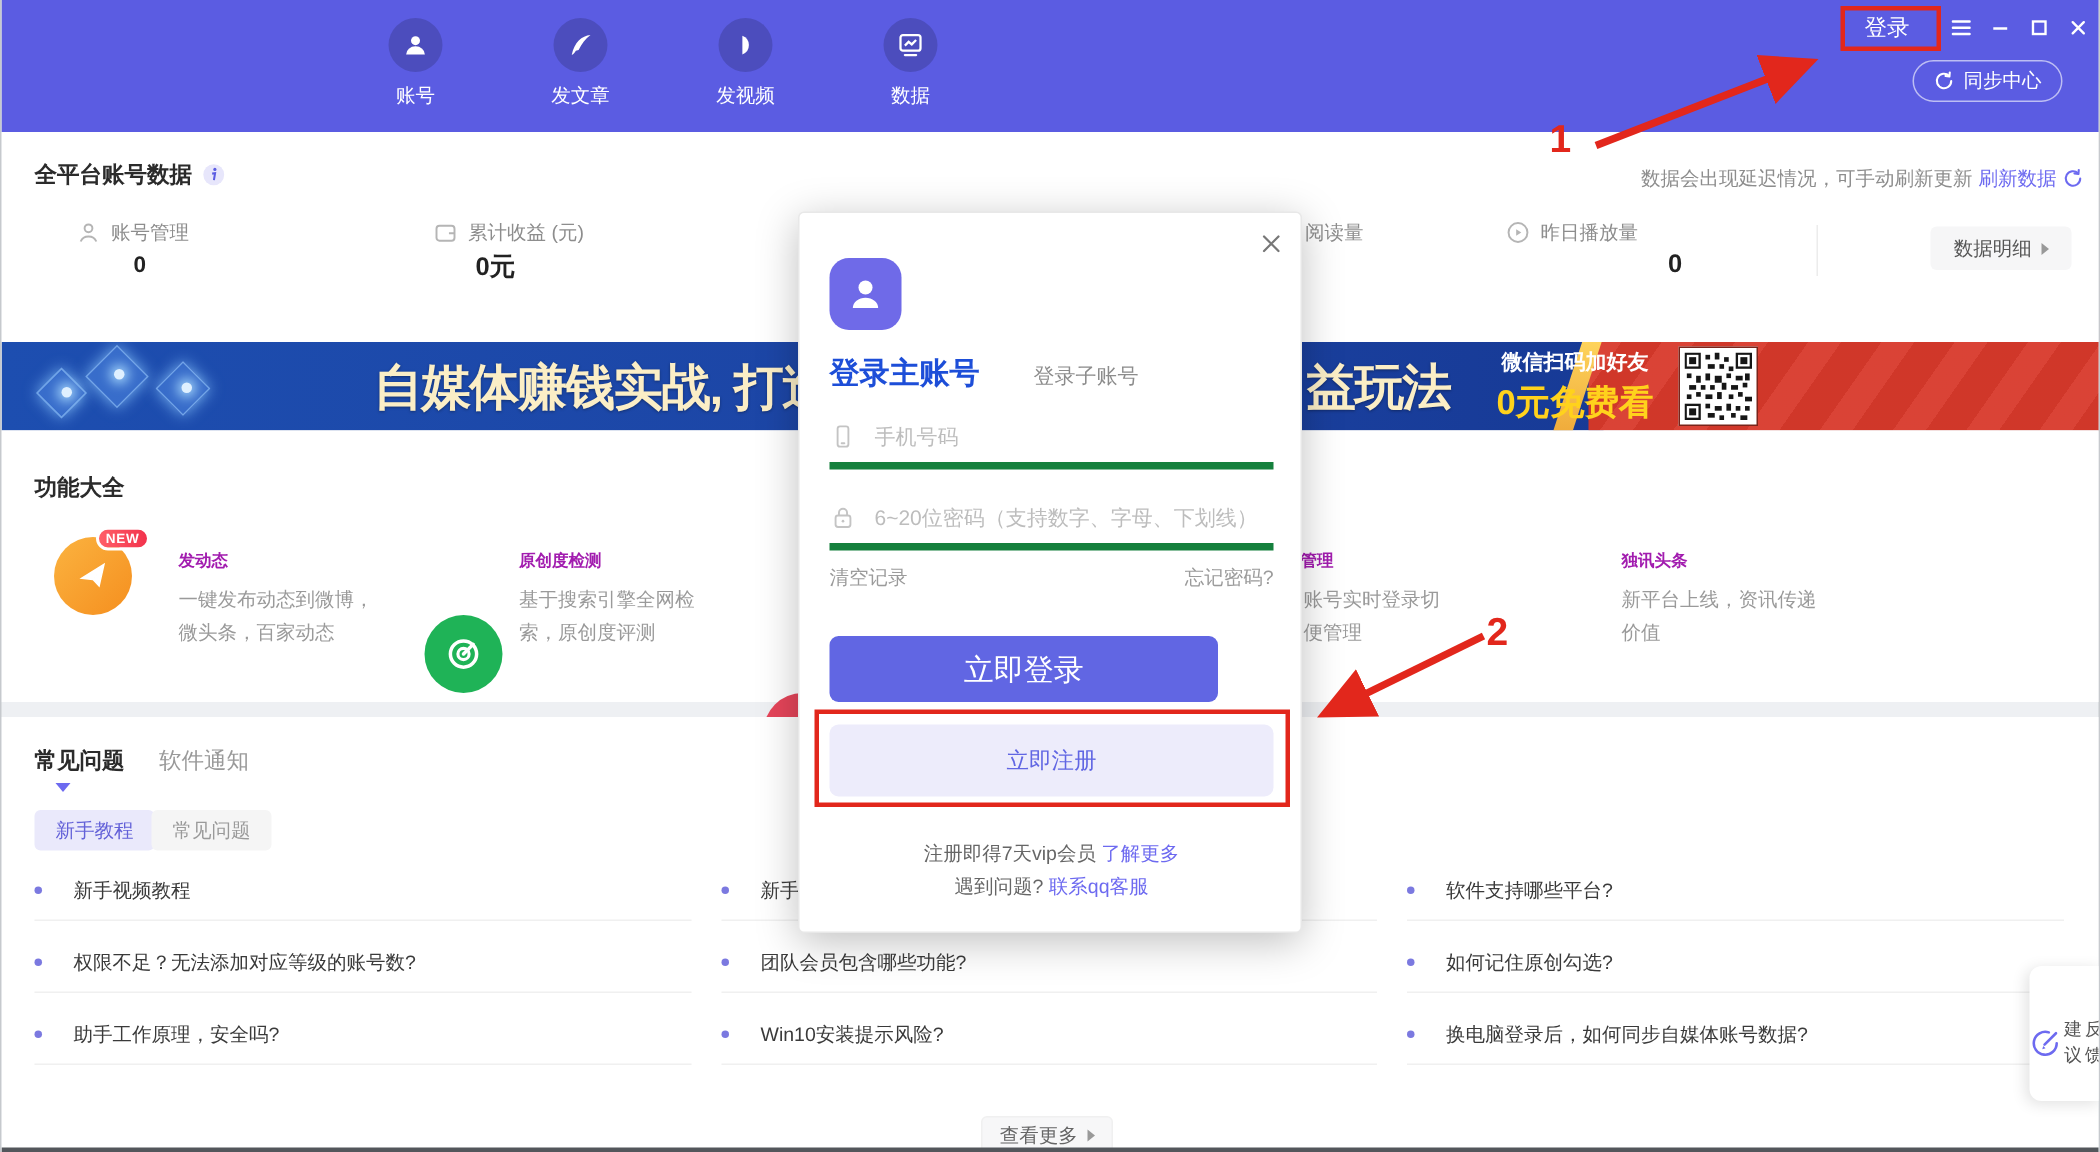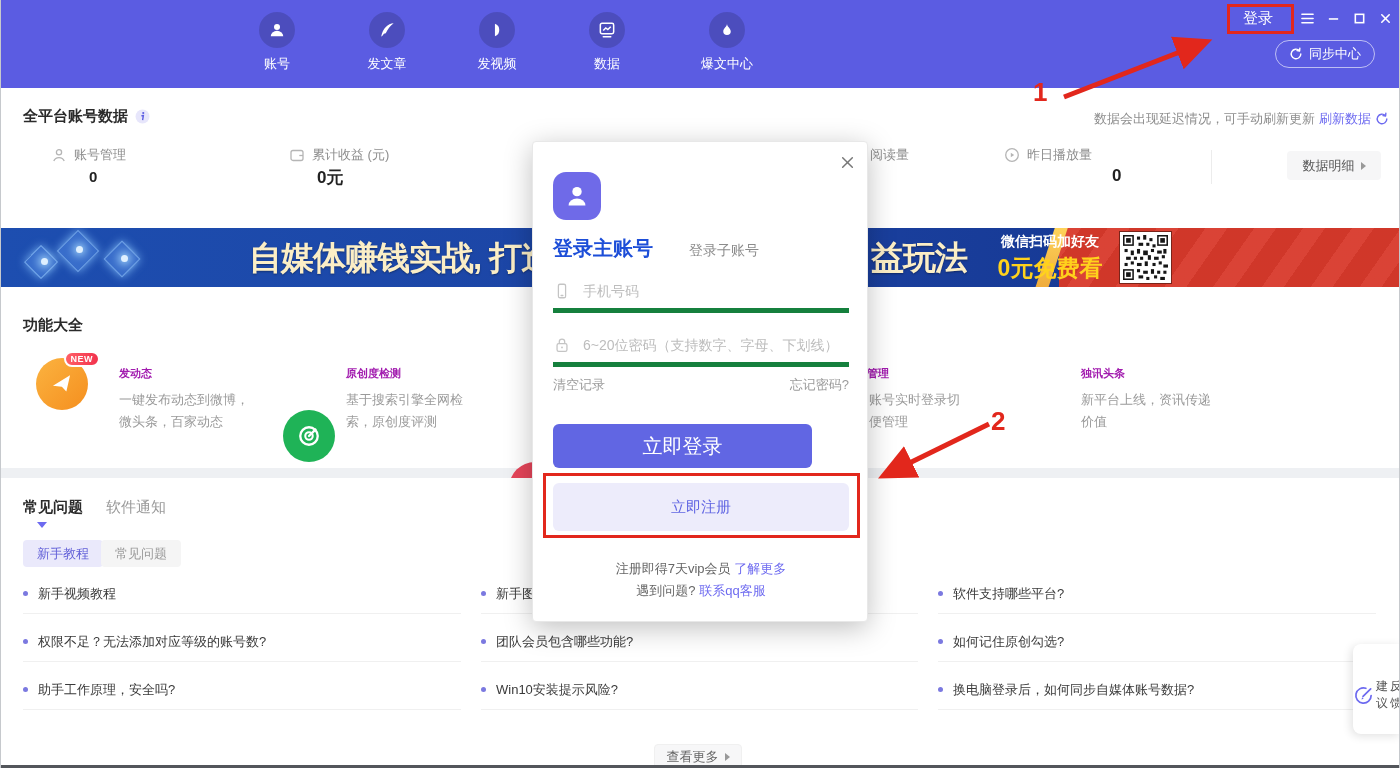--- a/index.html
+++ b/index.html
@@ -66,21 +66,21 @@
   .fdesc{font-size:13px;color:#9a9a9a;line-height:22px;}
   .mlogo{font-family:"Liberation Serif","DejaVu Serif",serif;font-style:italic;font-weight:bold;font-size:25px;color:#fff;border-top:2px solid #fff;line-height:26px;padding:0 2px;}
 
   
   .faq-tab1{left:22px;top:20px;font-size:15px;font-weight:bold;color:#2b2b2b;cursor:pointer;}
   .faq-tab2{left:105px;top:20px;font-size:15px;color:#9a9a9a;cursor:pointer;}
   .tri-d{left:36px;top:44px;width:0;height:0;border-left:5px solid transparent;border-right:5px solid transparent;border-top:6px solid #6d6af0;}
   .pill{height:27px;border-radius:4px;display:flex;align-items:center;padding:0 14px;font-size:13px;cursor:pointer;}
   .pill.on{background:#eae9fb;color:#6361d8;}
   .pill.off{background:#f5f5f5;color:#9a9a9a;}
-  .faq-item{position:absolute;height:28px;border-bottom:1px solid #f0f0f0;display:flex;align-items:flex-start;gap:10px;cursor:pointer;}
+  .faq-item{position:absolute;height:28px;border-bottom:1px solid #f0f0f0;display:flex;align-items:flex-start;gap:21px;cursor:pointer;}
   .faq-item .dot{width:5px;height:5px;border-radius:50%;background:#7b79e0;margin-top:5px;}
   .faq-item .txt{font-size:13px;color:#3a3a3a;line-height:15px;}
   .morebtn{left:653px;top:266px;width:88px;height:26px;background:#f7f7f8;border:1px solid #f0f0f0;border-radius:4px;
            display:flex;align-items:center;justify-content:center;gap:6px;font-size:13px;color:#666;cursor:pointer;}
 
   
   .fbw{left:1352px;top:644px;width:48px;height:90px;background:#fff;border-radius:8px 0 0 8px;
        box-shadow:-2px 2px 10px rgba(0,0,0,.12);z-index:40;display:flex;flex-direction:row;align-items:center;padding-top:12px;gap:2px;cursor:pointer;}
   .fbw .t{font-size:12px;color:#555;}
 
@@ -141,28 +141,20 @@
       </div>
       <div class="tab" style="width:110px">
         <span class="tab-ico">
           <svg width="20" height="20" viewBox="0 0 24 24" fill="none" stroke="#fff" stroke-width="1.8">
               <rect x="4" y="4" width="16" height="12.5" rx="2"></rect>
               <path d="M7.5 12.5 l3-3 2.5 2 3.5-3.5"></path>
               <path d="M7.5 20 h9" stroke-linecap="round"></path>
             </svg>
         </span>
         <span class="tab-label">数据</span>
-      </div>
-      <div class="tab" style="width:130px">
-        <span class="tab-ico">
-          <svg width="20" height="20" viewBox="0 0 24 24" fill="#fff">
-              <path d="M12 3.5 C12.5 8 7.5 9.5 7.5 13.5 a4.5 4.5 0 0 0 9 0 C16.5 9.5 11.5 8 12 3.5 Z"></path>
-            </svg>
-        </span>
-        <span class="tab-label">爆文中心</span>
       </div>
     </div>
 
     <span class="abs loginword">登录</span>
 
     <div class="abs winctl">
       <span class="wbtn">
         <svg width="15" height="13" viewBox="0 0 16 14" fill="none" stroke="#fff" stroke-width="1.7" stroke-linecap="round">
             <path d="M2 2.5h12M2 7h12M2 11.5h12"></path>
           </svg>

